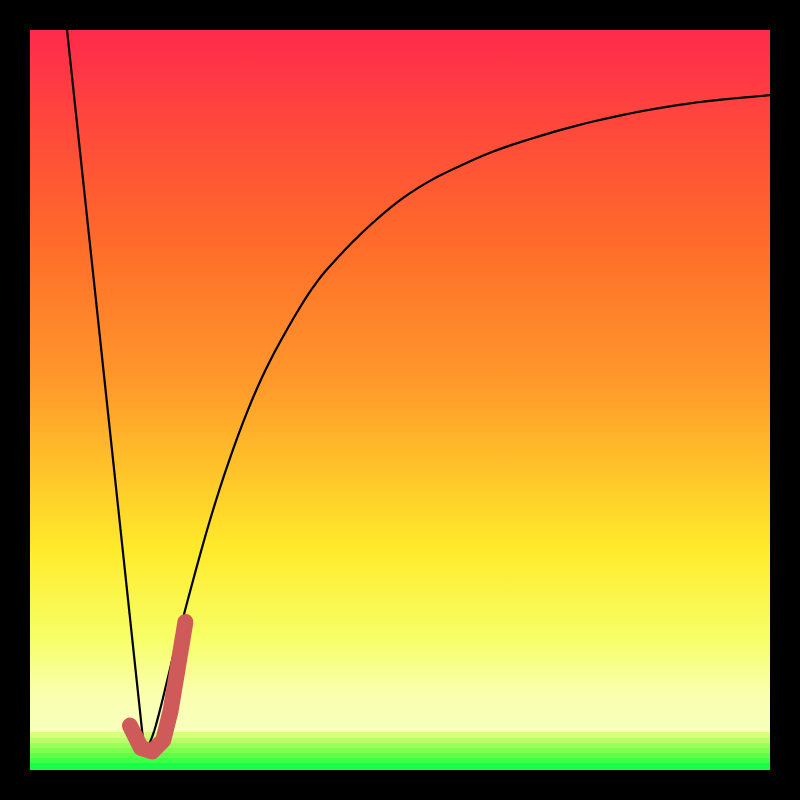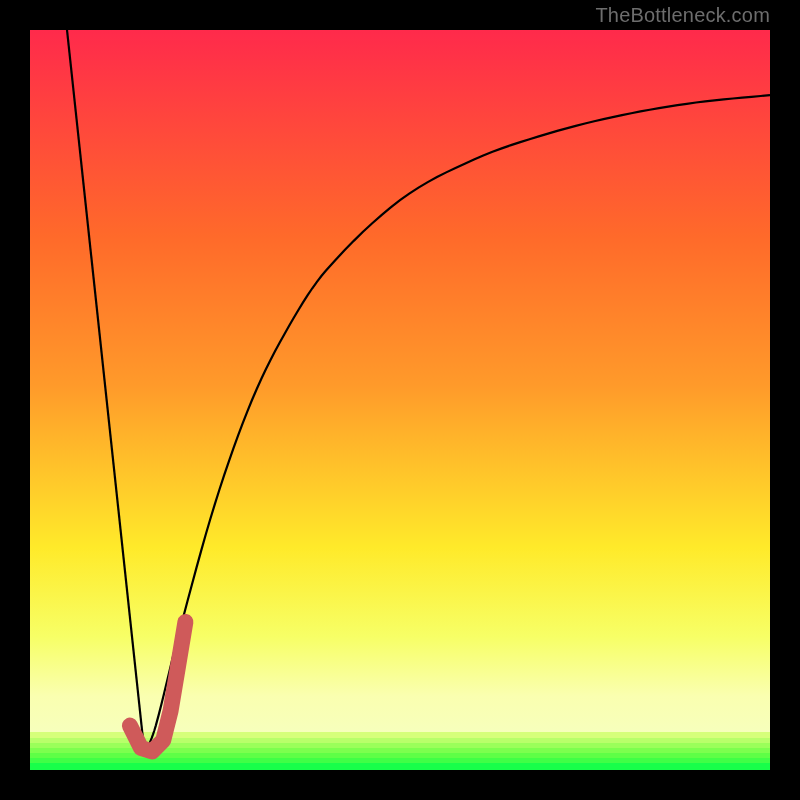--- a/index.html
+++ b/index.html
@@ -35,21 +35,20 @@
     letter-spacing: 0.2px;
     z-index: 5;
   }
   svg { display: block; }
 </style>
 </head>
 <body>
 
 <div class="outer">
 
-  <div class="watermark">TheBottleneck.com</div>
 
   <div class="plot">
     <svg id="chart-svg" width="740" height="740" viewBox="0 0 740 740">
       <defs>
         <linearGradient id="bg-grad" x1="0" y1="0" x2="0" y2="1">
             <stop offset="0%" stop-color="#ff2a4b"></stop>
             <stop offset="28.000000000000004%" stop-color="#ff6a2a"></stop>
             <stop offset="48%" stop-color="#ff9a2a"></stop>
             <stop offset="70%" stop-color="#ffea2a"></stop>
             <stop offset="82%" stop-color="#f7ff66"></stop>

